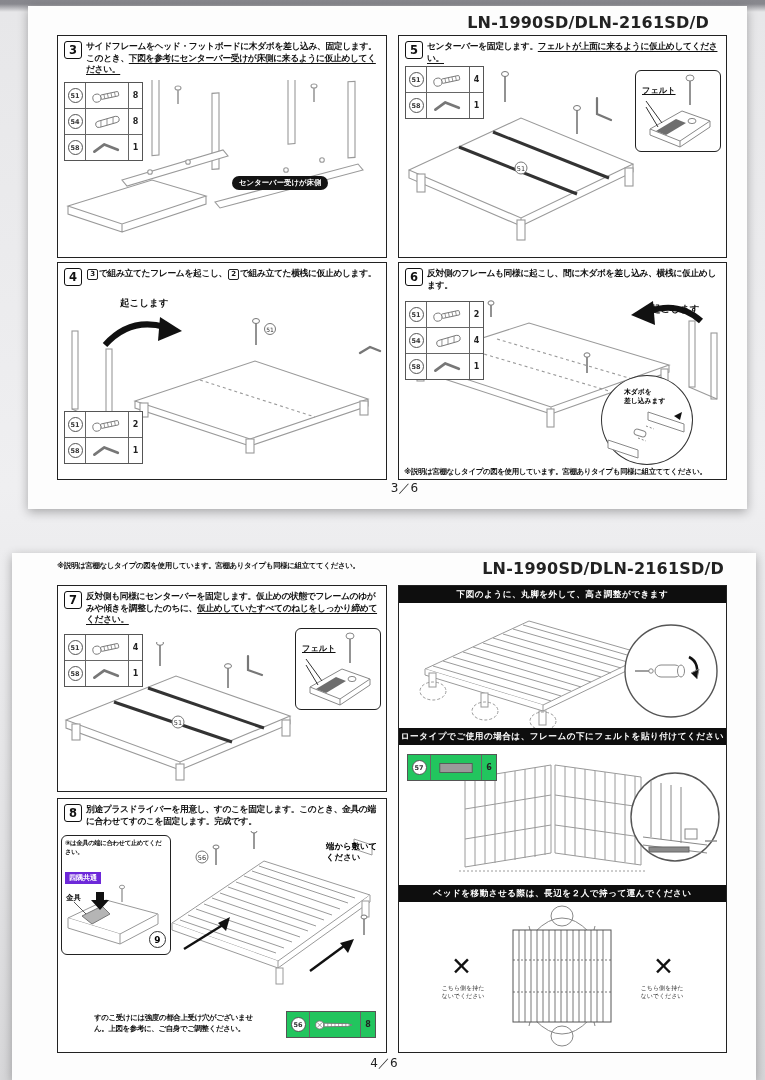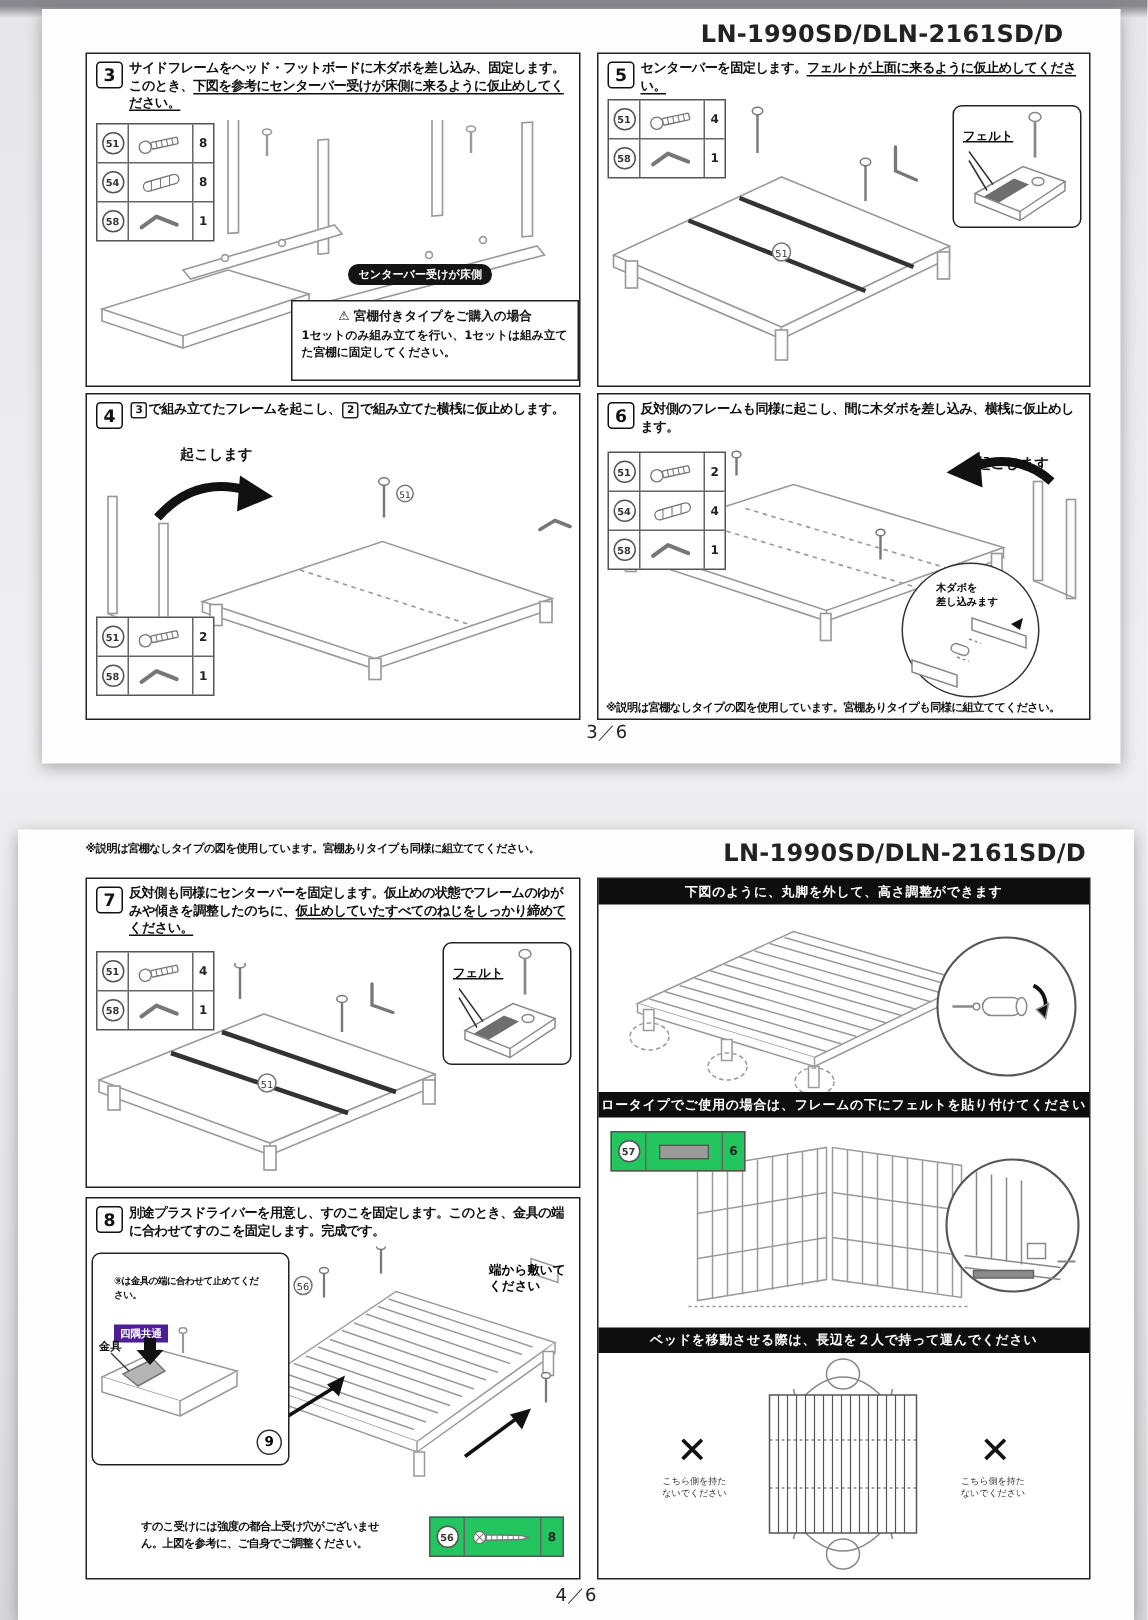--- a/index.html
+++ b/index.html
@@ -33,21 +33,21 @@
   .wb{font-size:7.8px;font-weight:bold;line-height:1.4;color:#111;margin:0;}
   .note{position:absolute;font-size:7.5px;font-weight:bold;color:#111;letter-spacing:-.4px;}
   .raise{position:absolute;font-size:9.5px;font-weight:bold;color:#111;z-index:5;}
   .inset{position:absolute;border:1.6px solid #222;border-radius:6px;background:#fff;z-index:5;}
   .cinset{position:absolute;border:1.5px solid #333;border-radius:50%;background:#fff;z-index:5;}
   .feltlbl{position:absolute;font-size:8.2px;font-weight:bold;text-decoration:underline;color:#111;}
   .ill{position:absolute;}
   .xmark{position:absolute;font-size:25px;font-weight:bold;color:#111;line-height:1;}
   .xcap{position:absolute;font-size:6px;color:#333;text-align:center;line-height:1.4;width:64px;}
   .smallnote{font-size:6.4px;font-weight:bold;line-height:1.35;margin:0;color:#111;letter-spacing:-.4px;}
-  .blacktag{display:inline-block;background:#4c1d95;color:#fff;font-size:7px;font-weight:bold;padding:1px 4px;margin-top:16px;}
+  .blacktag{display:inline-block;background:#6d28d9;color:#fff;font-size:7px;font-weight:bold;padding:1px 4px;margin-top:16px;}
   .minicirc{position:absolute;width:15px;height:15px;border:1.2px solid #333;border-radius:50%;background:#fff;
     font-size:9px;font-weight:bold;display:flex;align-items:center;justify-content:center;z-index:6;}
   .partbox{position:absolute;border:1px solid #555;background:#22c55e;display:grid;grid-template-columns:22px 52px 14px;z-index:6;}
   .partbox .pc{height:25px;border-bottom:none;}
   svg text{font-family:"DejaVu Sans",sans-serif;}
 </style>
 </head>
 <body>
 
 <div class="page" style="left:28px;top:6px;width:719px;height:503px;">
@@ -68,24 +68,20 @@
         <circle cx="90" cy="92" r="2.3"></circle>
           <circle cx="128" cy="82" r="2.3"></circle>
         <circle cx="226" cy="90" r="2.3"></circle>
           <circle cx="262" cy="80" r="2.3"></circle>
         <path d="M118,10 v14 M254,8 v14" stroke-width="1.6"></path>
         <ellipse cx="118" cy="8" rx="3" ry="2"></ellipse>
           <ellipse cx="254" cy="6" rx="3" ry="2"></ellipse>
       </g>
     </svg>
     <span class="pill" style="left:174px;top:140px;">センターバー受けが床側</span>
-    <div class="warn" style="left:136px;top:164px;width:178px;height:46px;">
-      <p class="wt"><span>⚠</span> <span>宮棚付きタイプをご購入の場合</span></p>
-      <p class="wb">1セットのみ組み立てを行い、1セットは組み立てた宮棚に固定してください。</p>
-    </div>
     <div class="parts" style="left:6px;top:46px;">
       <div class="pc">
           <span class="circ">51</span>
         </div>
       <div class="pc ic">
           <svg width="40" height="18" viewBox="0 0 40 20">
             <g transform="rotate(-12 20 10)" stroke="#777" fill="#fff">
               <rect x="13" y="7.5" width="20" height="5" rx="1"></rect>
               <circle cx="8.5" cy="10" r="4.5"></circle>
               <path d="M17,7.5 v5 M21,7.5 v5 M25,7.5 v5 M29,7.5 v5" stroke-width=".8"></path>
@@ -396,21 +392,21 @@
           </g>
         <path d="M20,60 L40,48 L50,52 L30,64 Z" fill="#6e6e6e"></path>
         <path d="M10,30 L26,52 M10,36 L22,56" stroke="#333" stroke-width="1"></path>
       </svg>
     </div>
   </section>
 
   <section class="panel" style="left:45px;top:245px;width:328px;height:253px;">
     <span class="stepnum">8</span>
     <p class="steptext">別途プラスドライバーを用意し、すのこを固定します。このとき、金具の端に合わせてすのこを固定します。完成です。</p>
-    <div class="inset" style="left:3px;top:36px;width:102px;height:112px;padding:14px;">
+    <div class="inset" style="left:3px;top:36px;width:102px;height:112px;padding:3px;">
       <p class="smallnote">⑨は金具の端に合わせて止めてください。</p>
       <span class="blacktag">四隅共通</span>
       <svg style="position:absolute;left:0;top:48px;" width="100" height="62" viewBox="0 0 100 62">
         <g stroke="#999" fill="#fff">
           <path d="M6,34 L44,16 L96,30 L58,50 Z"></path>
           <path d="M6,34 l0,10 L58,60 l0,-10 M96,30 l0,10 L58,60"></path>
           <path d="M60,4 v14" stroke-width="1.4"></path>
             <ellipse cx="60" cy="3" rx="2.6" ry="1.8"></ellipse>
         </g>
         <path d="M20,32 L40,22 L48,30 L30,40 Z" fill="#b5b5b5" stroke="#777"></path>

